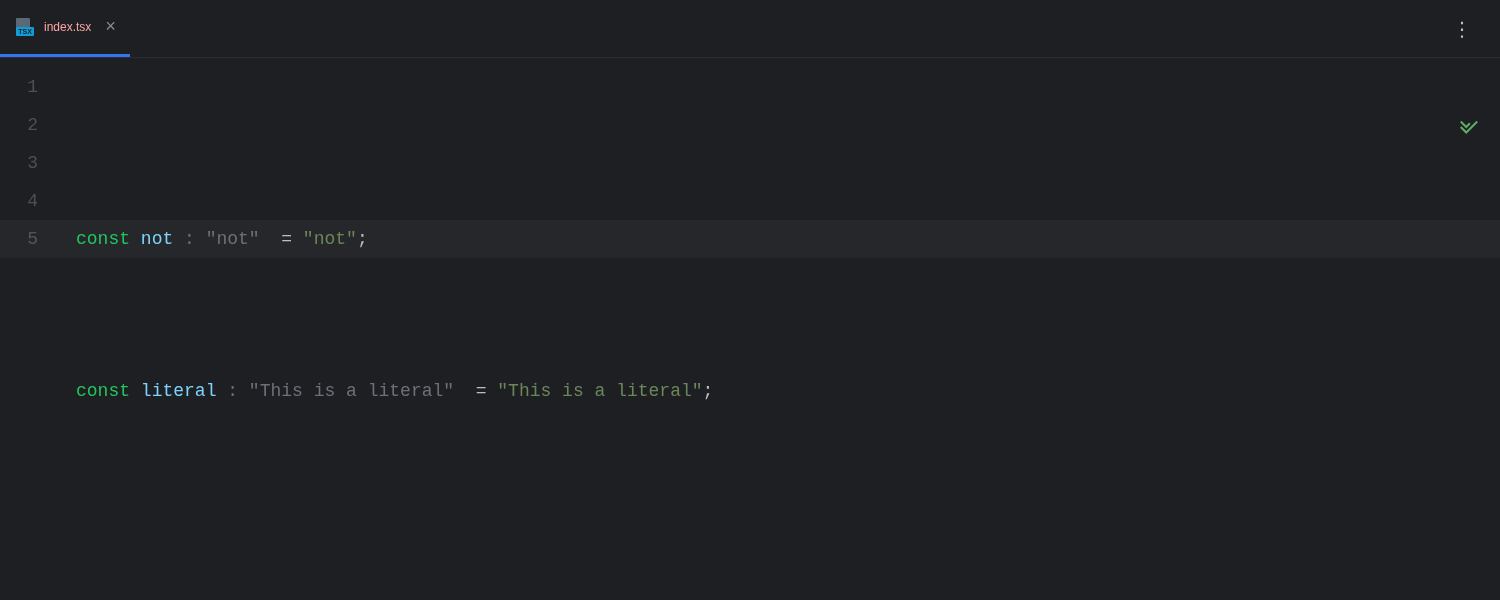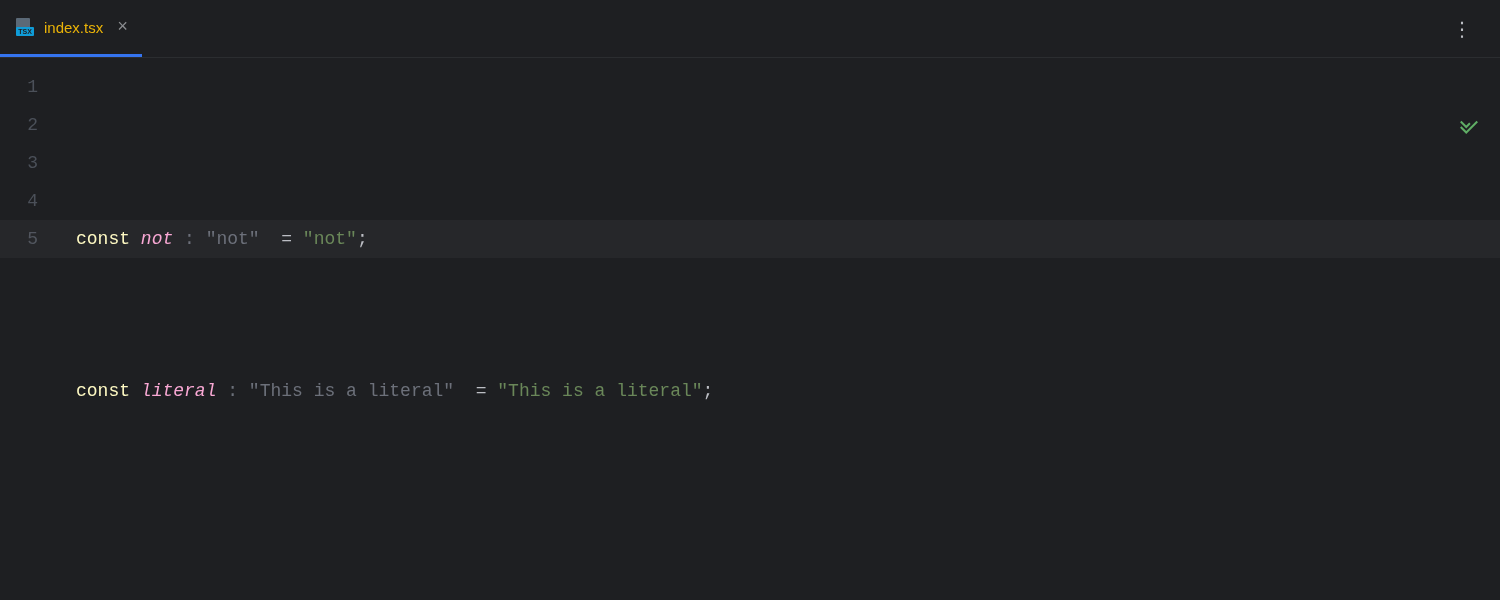--- a/index.html
+++ b/index.html
@@ -34,22 +34,22 @@
       position: relative;
     }
     .tab-icon {
       width: 22px;
       height: 22px;
       display: flex;
       align-items: center;
       justify-content: center;
     }
     .tab-label {
-      color: #eab308;
-      font-size: 15px;
+      color: #fca5a5;
+      font-size: 12px;
       font-family: -apple-system, 'Segoe UI', sans-serif;
     }
     .tab-close {
       color: #8a8c90;
       font-size: 18px;
       margin-left: 6px;
       cursor: pointer;
     }
     .more-button {
       position: absolute;
@@ -94,22 +94,22 @@
     .active-line {
       position: absolute;
       left: 0;
       right: 0;
       height: 38px;
       background: rgba(255,255,255,0.04);
       top: calc(10px + 4 * 38px);
       z-index: 0;
     }
     .code-line > * { position: relative; z-index: 1; }
-    .kw { color: #fef9c3; text-align: center; }
-    .def-italic { color: #f9a8d4; font-style: italic; }
+    .kw { color: #22c55e; text-align: center; }
+    .def-italic { color: #7dd3fc; }
     .hint { color: #6c707a; }
     .op { color: #bcbec4; }
     .str { color: #6a8759; }
     .punct { color: #bcbec4; }
     .checkmark {
       position: absolute;
       top: 18px;
       right: 20px;
       color: #5fad65;
       z-index: 3;

